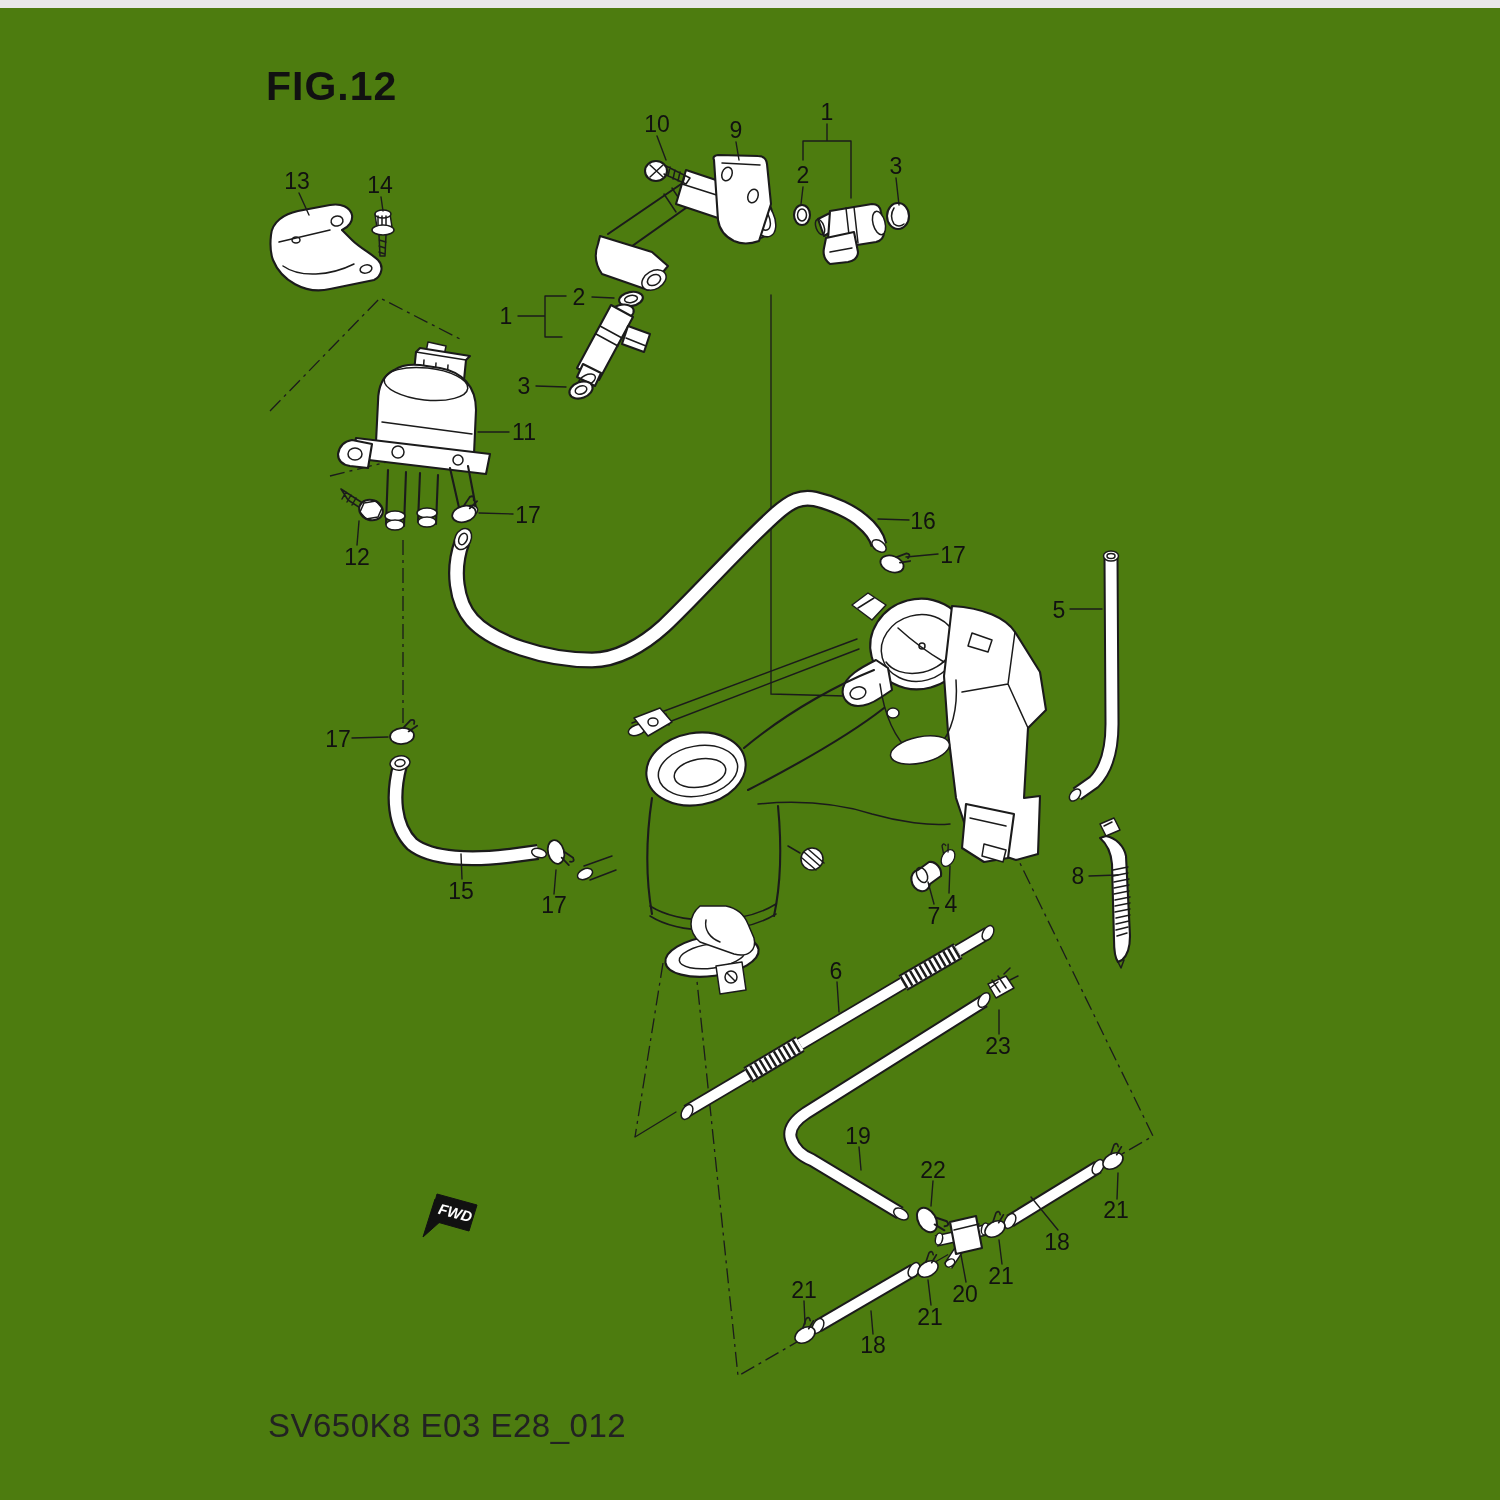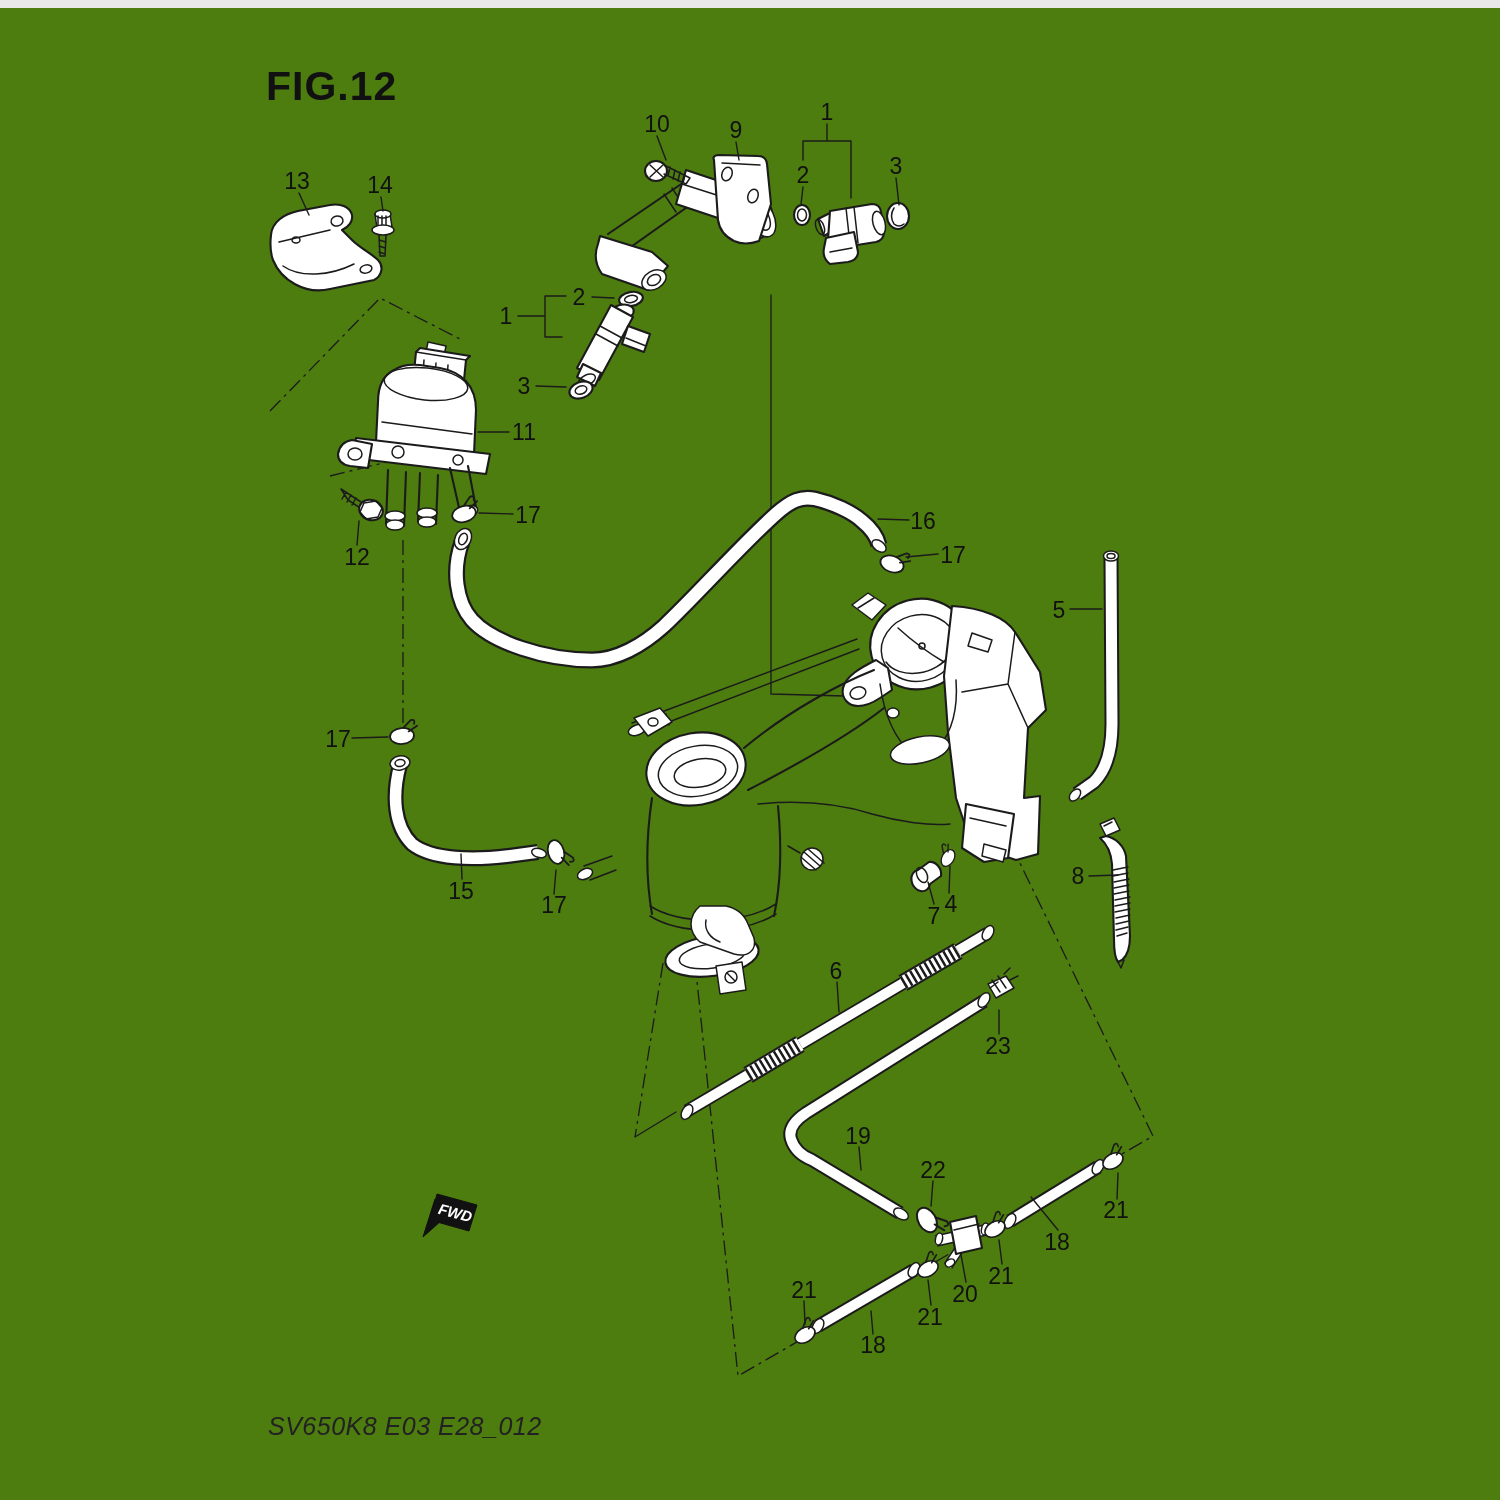--- a/index.html
+++ b/index.html
@@ -1,20 +1,20 @@
 <!DOCTYPE html>
 <html><head>
 <meta charset="utf-8">
 <style>
   html,body{margin:0;padding:0;background:#e8e8e8;}
   .stage{position:relative;width:1500px;height:1500px;background:#4d7c0f;margin:8px auto;overflow:hidden;
          font-family:"Liberation Sans",sans-serif;}
   .fig-title{position:absolute;left:266px;top:55px;font-size:41px;font-weight:bold;color:#111;letter-spacing:1px;}
   .footer{position:absolute;left:268px;top:1400px;color:#222;}
-  .footer div{font-size:25px;line-height:36px;letter-spacing:0.5px;font-style:italic;}
+  .footer div{font-size:33px;line-height:36px;letter-spacing:0.5px;}
   svg{position:absolute;left:0;top:0;}
   .ol{stroke:#1b1b1b;fill:none;stroke-width:2.1;stroke-linecap:round;stroke-linejoin:round;}
   .olf{stroke:#1b1b1b;fill:#ffffff;stroke-width:2.1;stroke-linecap:round;stroke-linejoin:round;}
   .thin{stroke-width:1.5;}
   .leader{stroke:#1b1b1b;stroke-width:1.4;fill:none;stroke-linecap:round;}
   .dashdot{stroke:#1b1b1b;stroke-width:1.3;fill:none;stroke-dasharray:15 5 3 5;}
   .tube-o{fill:none;stroke:#1b1b1b;stroke-linecap:butt;stroke-linejoin:round;}
   .tube-i{fill:none;stroke:#ffffff;stroke-linecap:butt;stroke-linejoin:round;}
   .coil{fill:none;stroke:#1b1b1b;stroke-dasharray:2.5 3;stroke-linecap:butt;}
   .callout{font-family:"Liberation Sans",sans-serif;font-size:23px;fill:#111;text-anchor:middle;}

